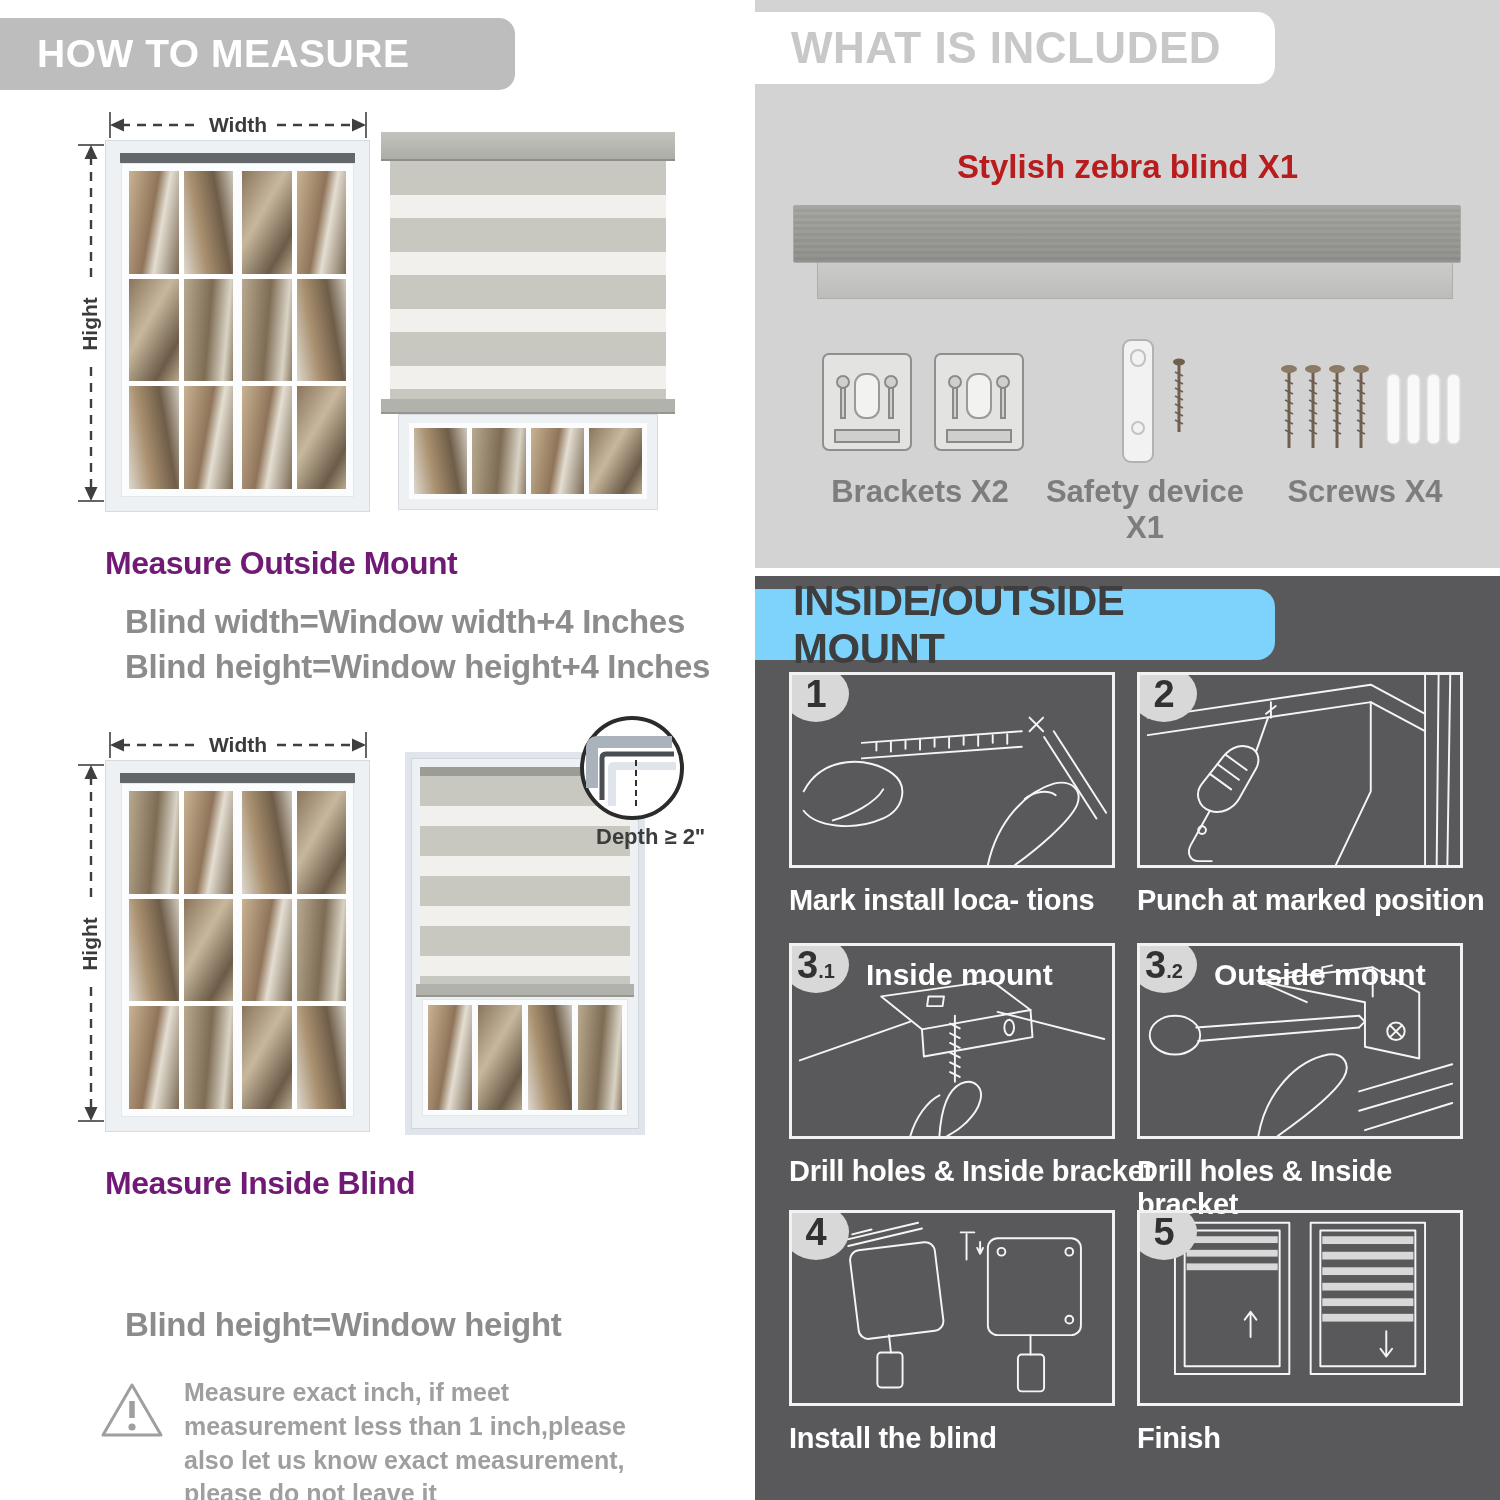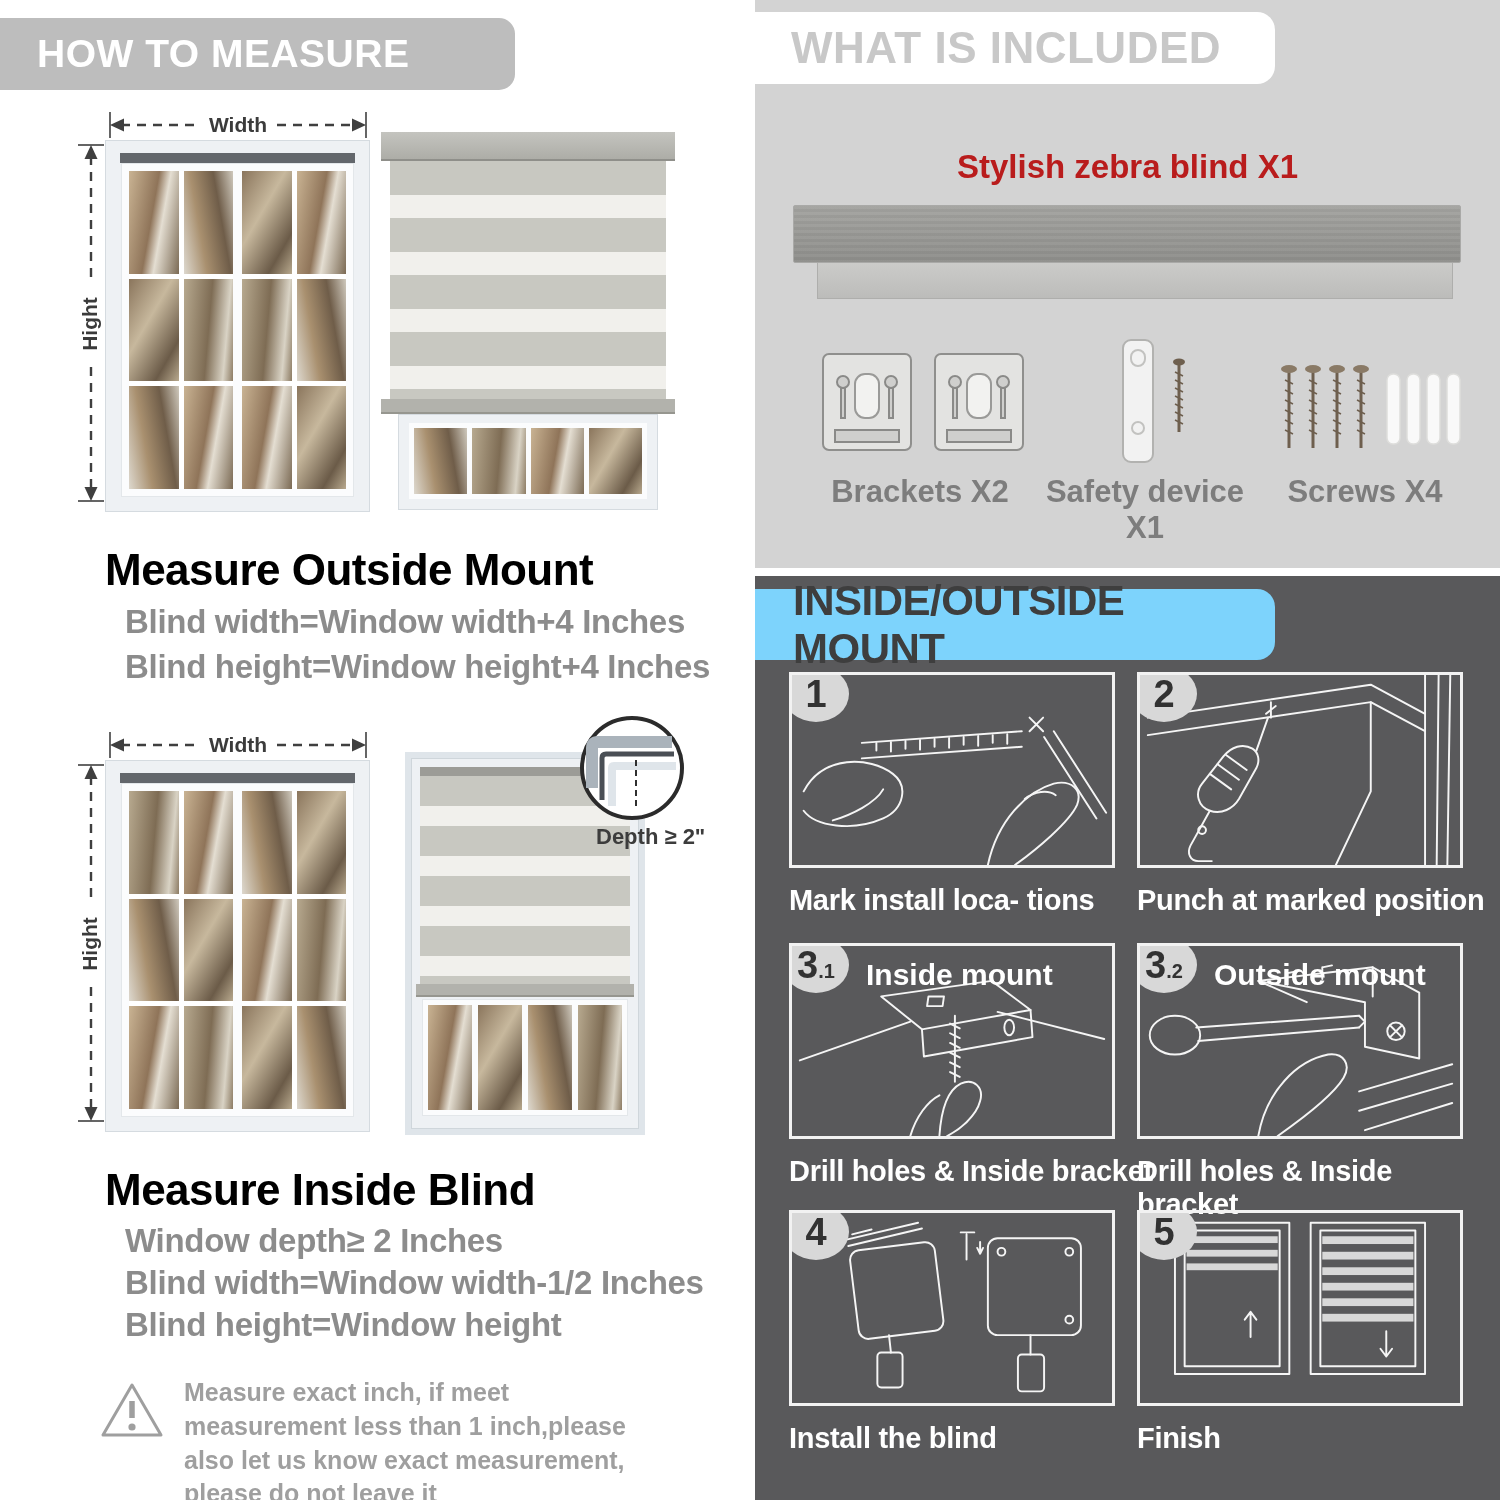--- a/index.html
+++ b/index.html
@@ -41,21 +41,21 @@
   .blindB{left:405px;top:752px;width:240px;height:383px;background:#dfe5ea;padding:6px;box-sizing:border-box;}
   .blindB .inner{position:relative;width:100%;height:100%;background:#eef1f4;border:1px solid #cfd6db;box-sizing:border-box;}
   .headrailB{position:absolute;left:8px;right:8px;top:8px;height:9px;background:#9c9c97;}
   .fabricB{position:absolute;left:8px;right:8px;top:17px;height:208px;
            background:repeating-linear-gradient(180deg,#c8c8c1 0 30px,#f1f0ec 30px 50px);}
   .railB{position:absolute;left:4px;right:4px;top:225px;height:11px;background:#b2b2ac;box-shadow:0 2px 0 #96968f;}
   .glassB{position:absolute;left:10px;right:10px;top:240px;bottom:12px;background:#fbfcfd;
           display:grid;grid-template-columns:1fr 1fr 1fr 1fr;gap:6px;padding:5px;border:1px solid #e3e7ea;}
 
   
-  .m-title{font-size:44px;font-weight:700;color:#000000;letter-spacing:-.5px;}
+  .m-title{font-size:32px;font-weight:700;color:#701a75;letter-spacing:-.5px;}
   .m-line{font-size:33px;font-weight:700;color:#8c8c8c;letter-spacing:-.3px;margin-left:20px;}
   .depth-label{font-size:22px;font-weight:700;color:#3c3c3c;}
   .warn-text{font-size:25px;font-weight:700;color:#9f9f9f;line-height:1.35;width:480px;}
 
   
   svg text{font-family:"Liberation Sans",sans-serif;font-weight:700;}
   .dash{stroke:#3f3f3f;stroke-width:2.4;stroke-dasharray:9 7;}
   .tick{stroke:#3f3f3f;stroke-width:1.6;}
   .ah{fill:#3f3f3f;}
   .dim-text{font-size:21px;fill:#3b3b3b;}
@@ -220,22 +220,20 @@
   <svg class="abs" style="left:578px;top:714px;" width="108" height="108" viewBox="0 0 108 108">
     <circle cx="54" cy="54" r="50" fill="#ffffff" stroke="#2b2b2b" stroke-width="4"></circle>
     <path d="M14,74 L14,34 Q14,28 20,28 L94,28" fill="none" stroke="#aab3bb" stroke-width="12"></path>
     <path d="M24,86 L24,44 Q24,40 28,40 L96,40" fill="none" stroke="#4a4f55" stroke-width="5"></path>
     <path d="M34,92 L34,54 Q34,52 36,52 L98,52" fill="none" stroke="#dfe5ea" stroke-width="8"></path>
     <line x1="58" y1="46" x2="58" y2="94" stroke="#2f2f2f" stroke-width="2" stroke-dasharray="6 4"></line>
   </svg>
   <div class="abs depth-label" style="left:596px;top:824px;">Depth ≥ 2"</div>
 
   <div class="abs m-title" style="left:105px;top:1165px;">Measure Inside Blind</div>
-  <div class="abs m-line" style="left:105px;top:1222px;">Window depth≥ 2 Inches</div>
-  <div class="abs m-line" style="left:105px;top:1264px;">Blind width=Window width-1/2 Inches</div>
   <div class="abs m-line" style="left:105px;top:1306px;">Blind height=Window height</div>
 
   <svg class="abs" style="left:98px;top:1380px;" width="68" height="62" viewBox="0 0 68 62">
     <path d="M34,5 L63,55 L5,55 Z" fill="none" stroke="#9f9f9f" stroke-width="3" stroke-linejoin="round"></path>
     <line x1="34" y1="21" x2="34" y2="38" stroke="#9f9f9f" stroke-width="5.5"></line>
     <circle cx="34" cy="47" r="3.6" fill="#9f9f9f"></circle>
   </svg>
   <div class="abs warn-text" style="left:184px;top:1376px;">Measure exact inch, if meet measurement less than 1 inch,please also let us know exact measurement, please do not leave it</div>
 
   <div class="abs sec-light">

